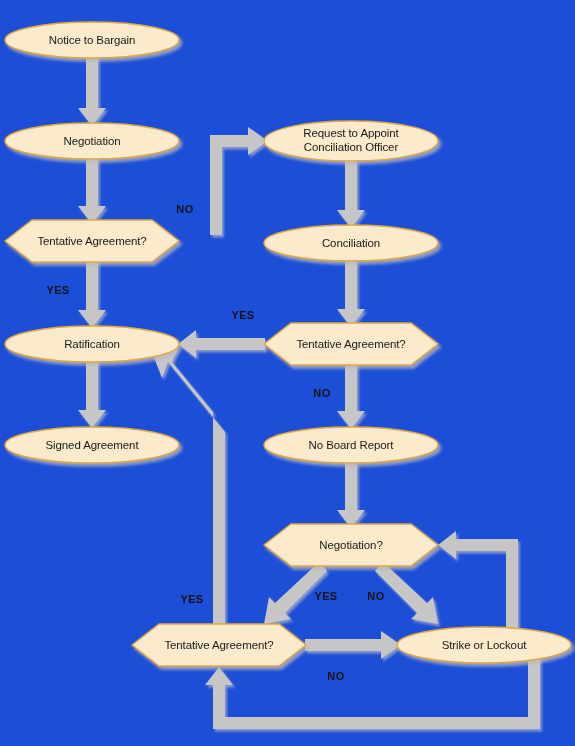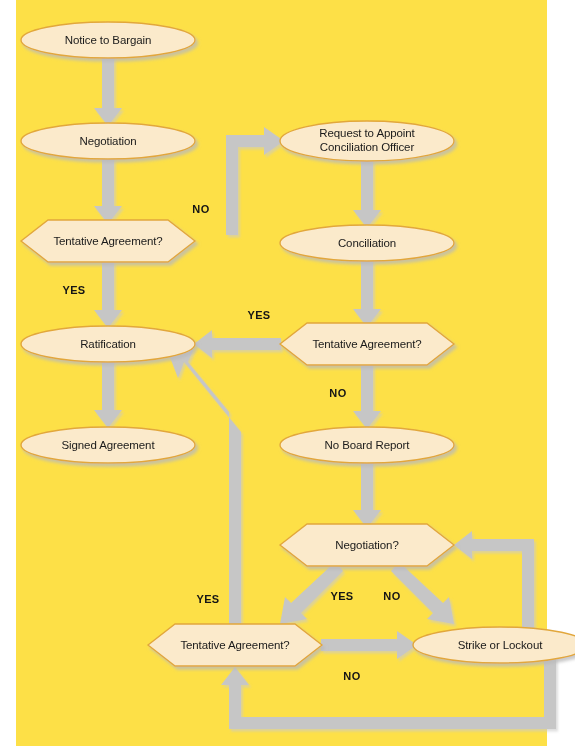--- a/index.html
+++ b/index.html
@@ -8,24 +8,23 @@
     background: #ffffff;
   }
   body {
     width: 575px;
     height: 746px;
     font-family: "Liberation Sans", "DejaVu Sans", sans-serif;
     overflow: hidden;
   }
   #flow-root {
     position: relative;
-    width: 531px;
+    width: 575px;
     height: 746px;
-    background: #fde047;
-    margin-left: 16px;
+    background: #1d4ed8;
   }
   #flow-svg {
     position: absolute;
     left: 0;
     top: 0;
     width: 575px;
     height: 746px;
     display: block;
   }
   .node-label {

